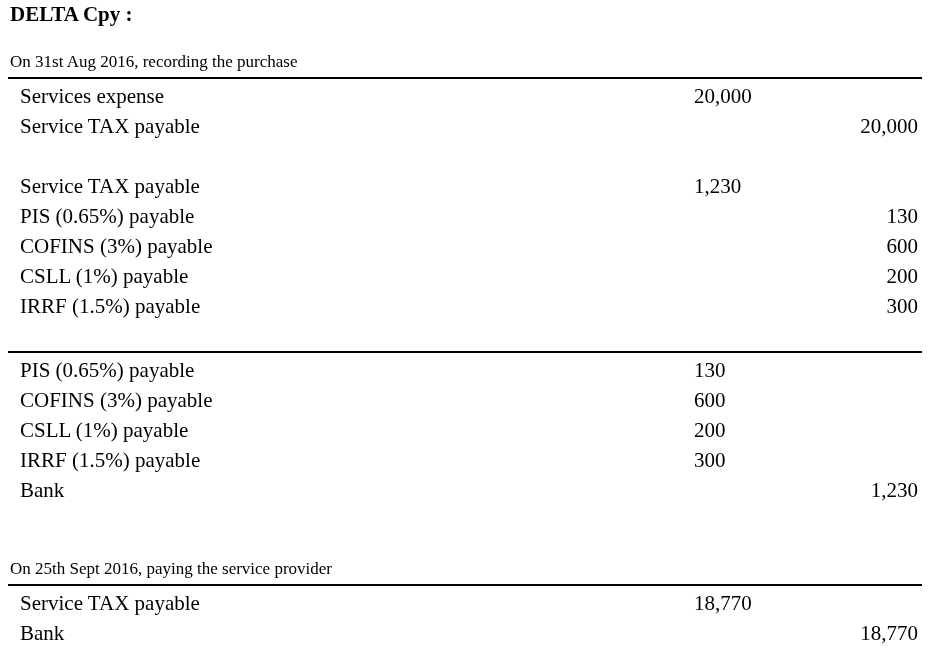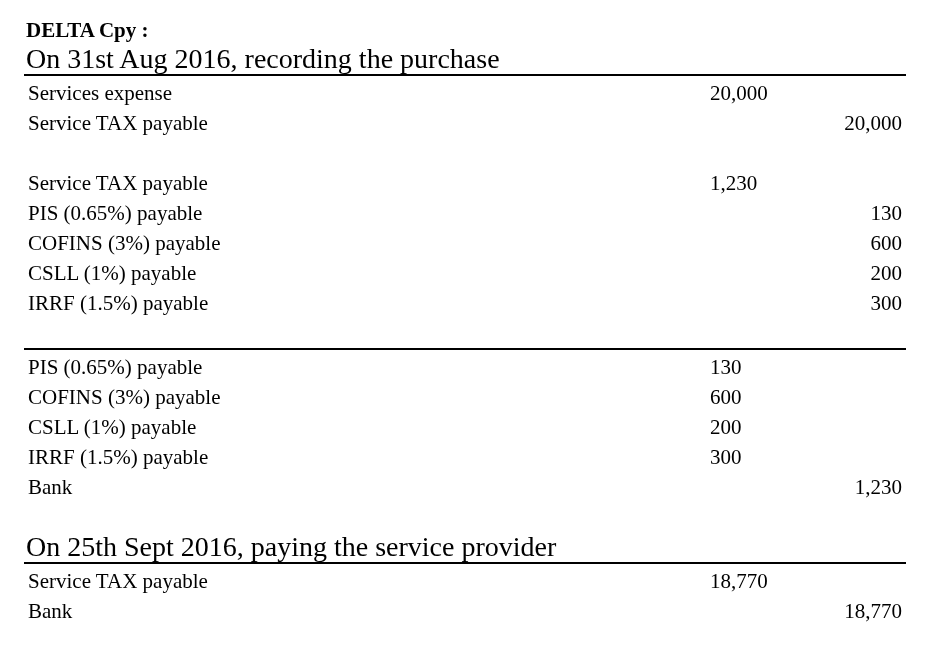--- a/index.html
+++ b/index.html
@@ -11,58 +11,59 @@
     width: 929px;
     height: 652px;
     font-family: "Liberation Serif", "DejaVu Serif", serif;
     color: #000000;
     overflow: hidden;
   }
   .page {
     position: relative;
     width: 929px;
     height: 652px;
-    padding: 16px;
+    padding: 0;
     box-sizing: border-box;
   }
   .doc-title {
     font-weight: bold;
     font-size: 21px;
     line-height: 28px;
     padding-left: 10px;
     white-space: pre;
   }
   .block {
     
   }
   .block-header {
-    font-size: 28px;
+    font-size: 17px;
     line-height: 30px;
     padding-left: 10px;
     white-space: pre;
+    margin-top: 19px;
   }
   .rule {
     height: 0;
     border-top: 2px solid #000000;
     margin-left: 8px;
     margin-right: 7px;
   }
   .rows {
     
   }
   .row {
     position: relative;
     height: 30px;
     line-height: 30px;
     font-size: 21px;
     white-space: pre;
   }
   .row-label {
     position: absolute;
-    left: 12px;
+    left: 20px;
     top: 0;
     line-height: 30px;
     text-align: center;
   }
   .row-debit {
     position: absolute;
     left: 694px;
     top: 0;
     line-height: 30px;
     text-align: left;

